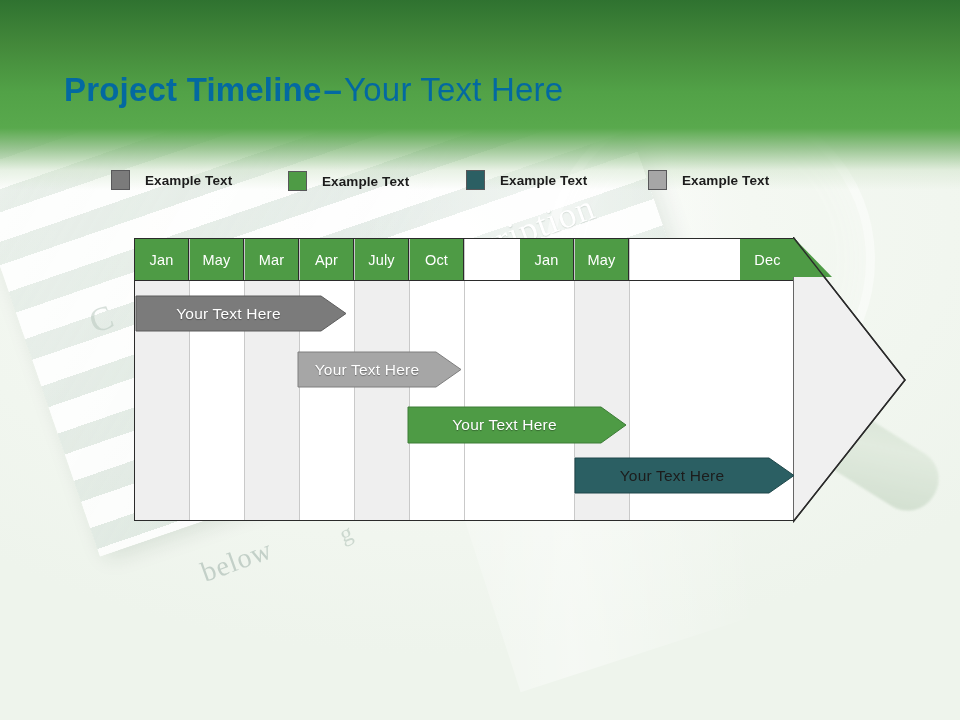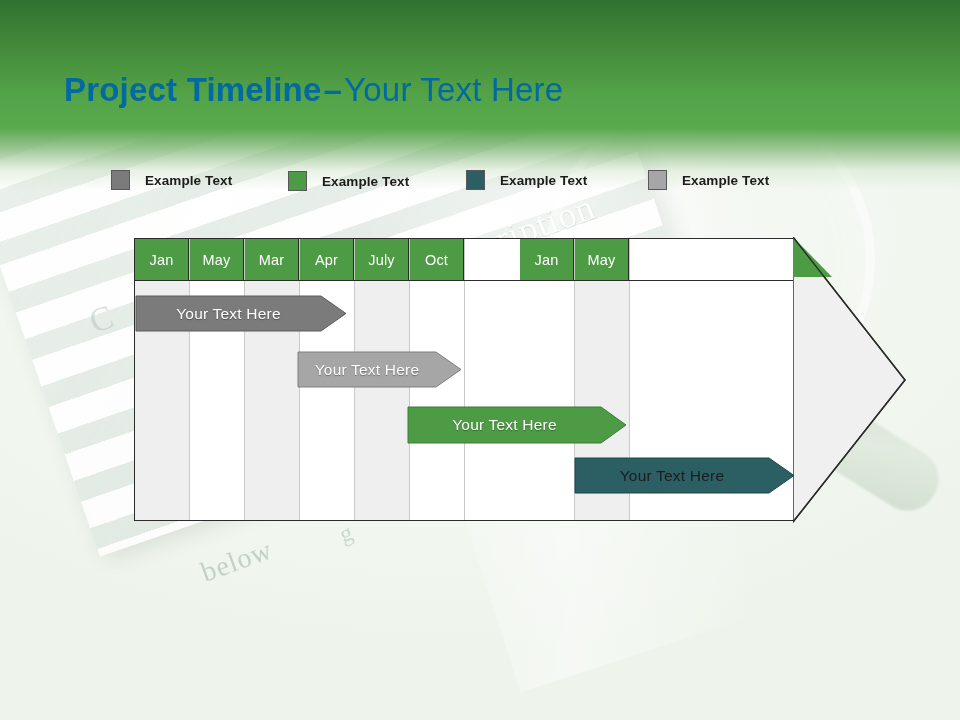--- a/index.html
+++ b/index.html
@@ -241,20 +241,23 @@
         </div>
       <div class="col" style="left:275px">
           <div class="col-head">Oct</div>
         </div>
       <div class="col" style="left:385px">
           <div class="col-head">Jan</div>
         </div>
       <div class="col shade" style="left:440px">
           <div class="col-head">May</div>
         </div>
+      <div class="col last" style="left:605px">
+          <div class="col-head">Dec</div>
+        </div>
       <div class="head-underline"></div>
     </div>
 
     <div class="bar" id="bar0" style="left:112px; top:296px; width:211px; height:35px;">
       <svg width="211" height="35" viewBox="0 0 211 35" preserveAspectRatio="none">
         <polygon points="0,0 185,0 210,17.5 185,35 0,35" fill="#7b7b7b" stroke="#5d5d5d" stroke-width="1"></polygon>
       </svg>
       <div class="bar-label light">Your  Text Here</div>
     </div>
 

